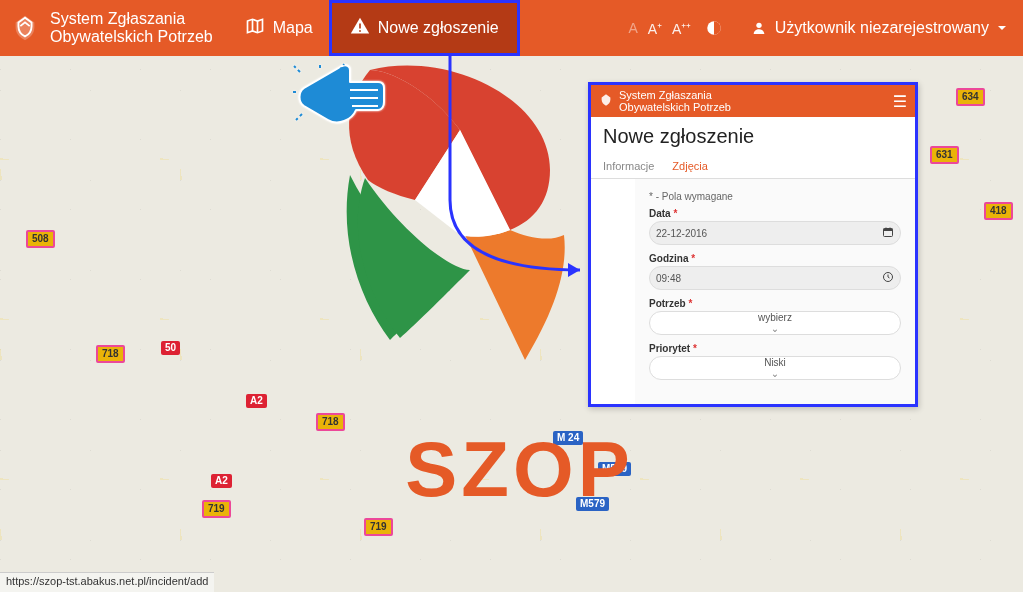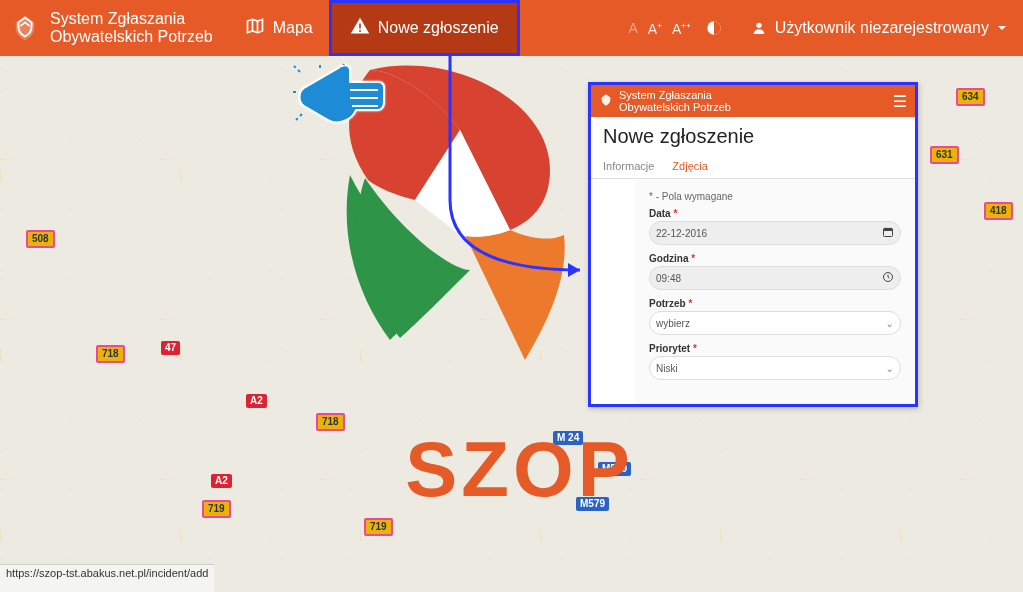--- a/index.html
+++ b/index.html
@@ -103,47 +103,47 @@
   .req-note { font-size:10px; color:#666; margin:4px 0 6px;}
   .section-h { font-size:13px; color:#222; margin:4px 0 8px;}
   .fld { margin-bottom:8px;}
   .fld label { font-size:10px; font-weight:700; display:block; margin-bottom:2px;}
   .fld .star{ color:#d33;}
   .input {
     width:100%; height:24px; background:#eee; border:1px solid #ddd;
     display:flex; align-items:center; padding:0 6px; font-size:10px; color:#555;
     border-radius:12px; justify-content:space-between;
   }
-  .input.white{ background:#fff;}
+  .input.white{ background:#fff;flex-direction:column;}
   .input .trail { color:#666;}
   .sel-caret { font-size:10px; color:#888;}
 
   
   .statusbar {
-    position:absolute; left:0; bottom:0; height:28px;
+    position:absolute; left:0; bottom:0; height:20px;
     background:#f4f4f0; border-top:1px solid #ccc;
     font-size:11px; color:#333; padding:2px 6px; z-index:40;
   }
 </style>
 </head>
 <body>
 
 <div class="map-bg"></div>
 
 <div id="road-badge-layer">
     <div class="road-badge rb-yellow" style="top: 230px; left: 26px;">508</div>
     <div class="road-badge rb-yellow" style="top: 345px; left: 96px;">718</div>
     <div class="road-badge rb-yellow" style="top: 500px; left: 202px;">719</div>
     <div class="road-badge rb-yellow" style="top: 413px; left: 316px;">718</div>
     <div class="road-badge rb-yellow" style="top: 518px; left: 364px;">719</div>
     <div class="road-badge rb-yellow" style="top: 88px; left: 956px;">634</div>
     <div class="road-badge rb-yellow" style="top: 202px; left: 984px;">418</div>
     <div class="road-badge rb-yellow" style="top: 146px; left: 930px;">631</div>
     <div class="road-badge rb-green" style="top: 92px; left: 817px;">S8</div>
-    <div class="road-badge rb-red" style="top: 341px; left: 161px;">47</div>
+    <div class="road-badge rb-red" style="top: 341px; left: 161px;">50</div>
     <div class="road-badge rb-red" style="top: 394px; left: 246px;">A2</div>
     <div class="road-badge rb-red" style="top: 474px; left: 211px;">A2</div>
     <div class="road-badge rb-blue" style="top: 431px; left: 553px;">M 24</div>
     <div class="road-badge rb-blue" style="top: 462px; left: 598px;">M579</div>
     <div class="road-badge rb-blue" style="top: 497px; left: 576px;">M579</div>
   </div>
 
 <div class="topbar">
   <div class="brand">
     <span class="brand-icon">

